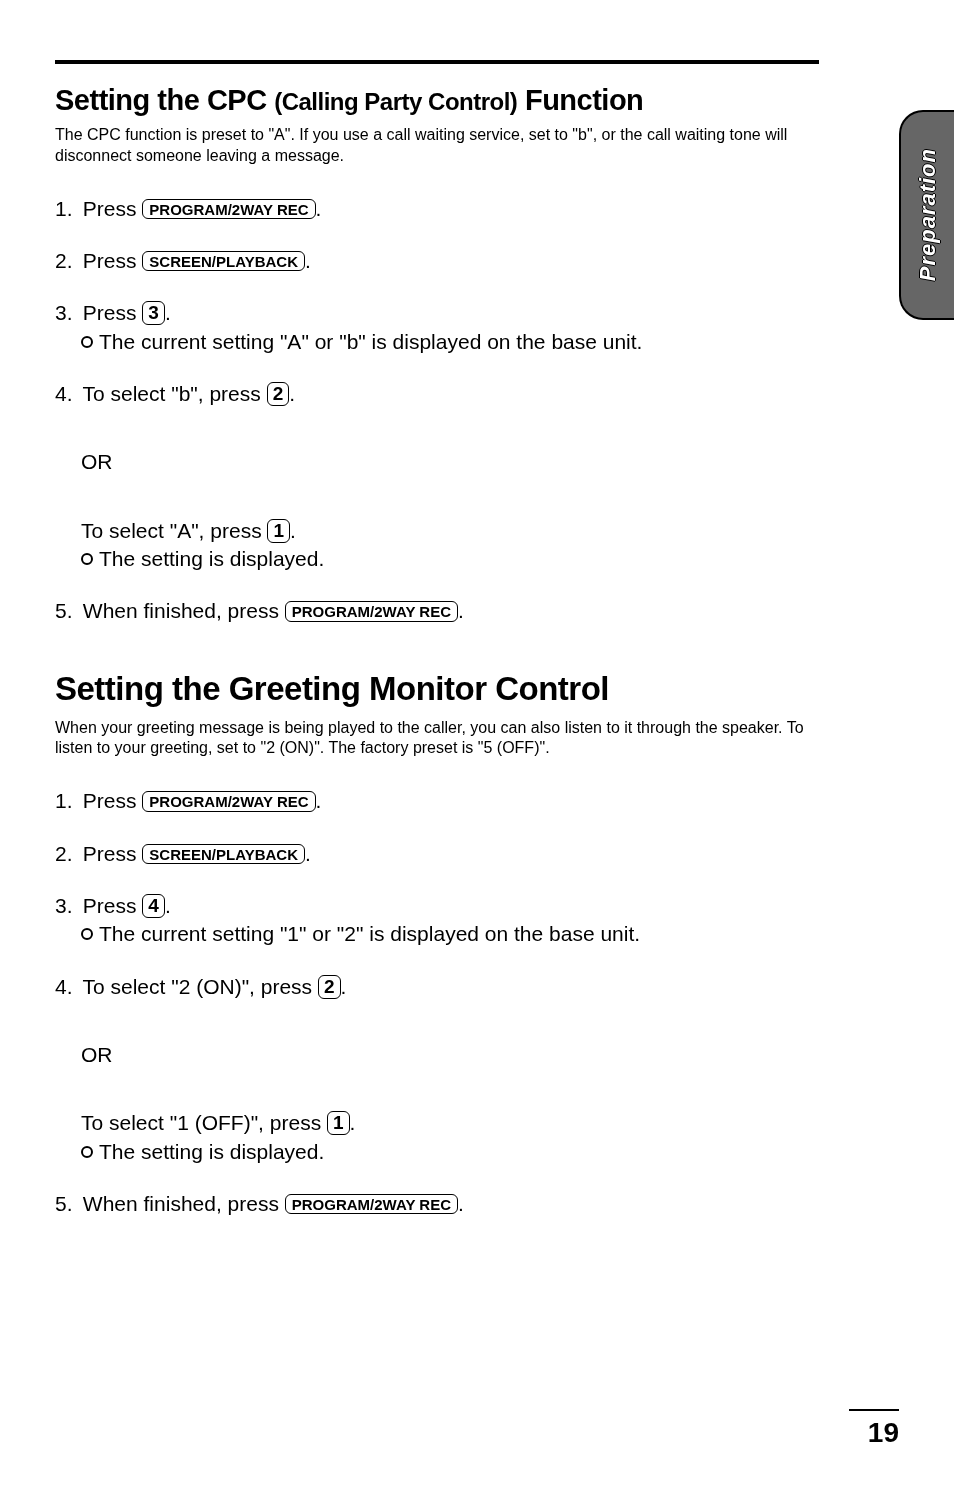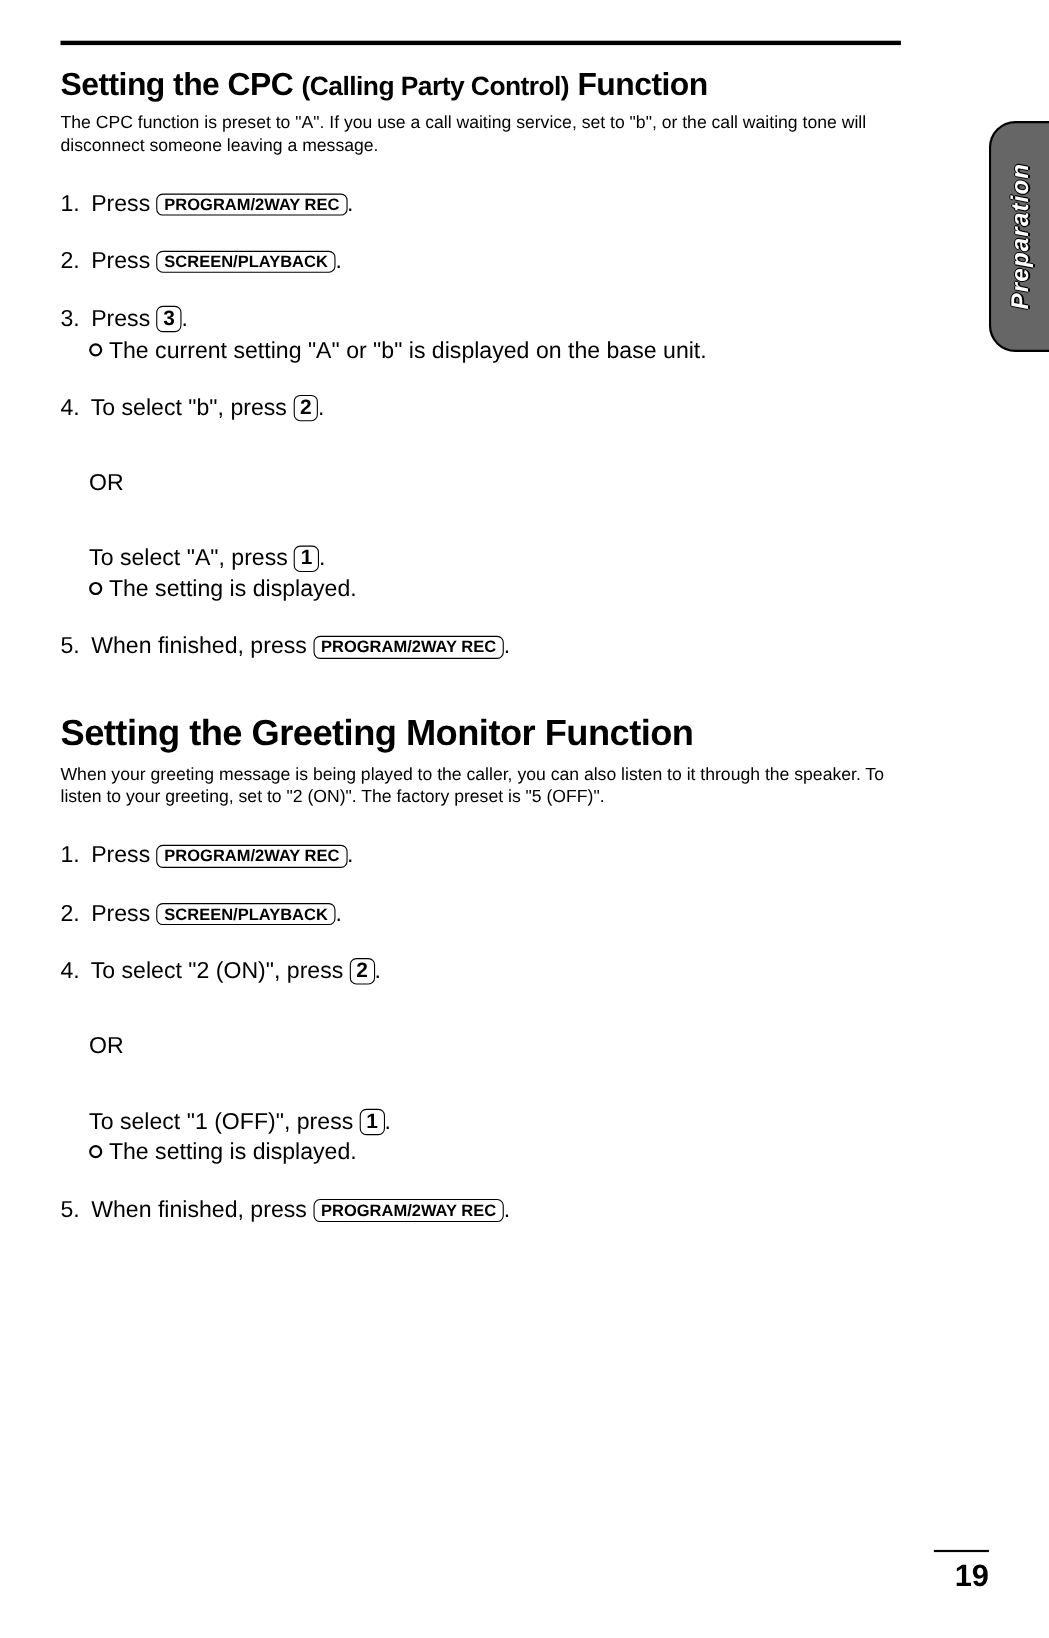--- a/index.html
+++ b/index.html
@@ -5,21 +5,21 @@
   body {
     margin: 0;
     background: #fff;
     font-family: Arial, Helvetica, sans-serif;
     width: 954px;
     height: 1489px;
     position: relative;
     color: #000;
   }
   .page {
-    padding: 37px 55px 0 55px;
+    padding: 60px 55px 0 55px;
     box-sizing: border-box;
     position: relative;
     height: 100%;
   }
   .topbar {
     border-top: 4px solid #000;
     margin-right: 80px;
   }
   .section1-heading {
     font-size: 29px;
@@ -175,31 +175,36 @@
         <span class="indent"><span class="bullet"></span><span>The setting is displayed.</span></span>
       </li>
       <li class="step">
         <span class="num">5.</span>
         <span>When finished, press </span><span class="key">PROGRAM/2WAY REC</span><span>.</span>
       </li>
     </ol>
   </div>
 
   <div>
-    <div class="section2-heading">Setting the Greeting Monitor Function</div>
+    <div class="section2-heading">Setting the Greeting Monitor Control</div>
     <div class="intro" style="margin-right:60px">When your greeting message is being played to the caller, you can also listen to it through the speaker. To listen to your greeting, set to "2 (ON)". The factory preset is "5 (OFF)".</div>
 
     <ol>
       <li class="step">
         <span class="num">1.</span>
         <span>Press </span><span class="key">PROGRAM/2WAY REC</span><span>.</span>
       </li>
       <li class="step">
         <span class="num">2.</span>
         <span>Press </span><span class="key">SCREEN/PLAYBACK</span><span>.</span>
+      </li>
+      <li class="step">
+        <span class="num">3.</span>
+        <span>Press </span><span class="digitkey">4</span><span>.</span>
+        <span class="indent"><span class="bullet"></span><span>The current setting "1" or "2" is displayed on the base unit.</span></span>
       </li>
       <li class="step">
         <span class="num">4.</span>
         <span>To select "2 (ON)", press </span><span class="digitkey">2</span><span>.</span>
         <span class="indent-flat">OR</span>
         <span class="indent-flat"><span>To select "1 (OFF)", press </span><span class="digitkey">1</span><span>.</span></span>
         <span class="indent"><span class="bullet"></span><span>The setting is displayed.</span></span>
       </li>
       <li class="step">
         <span class="num">5.</span>

